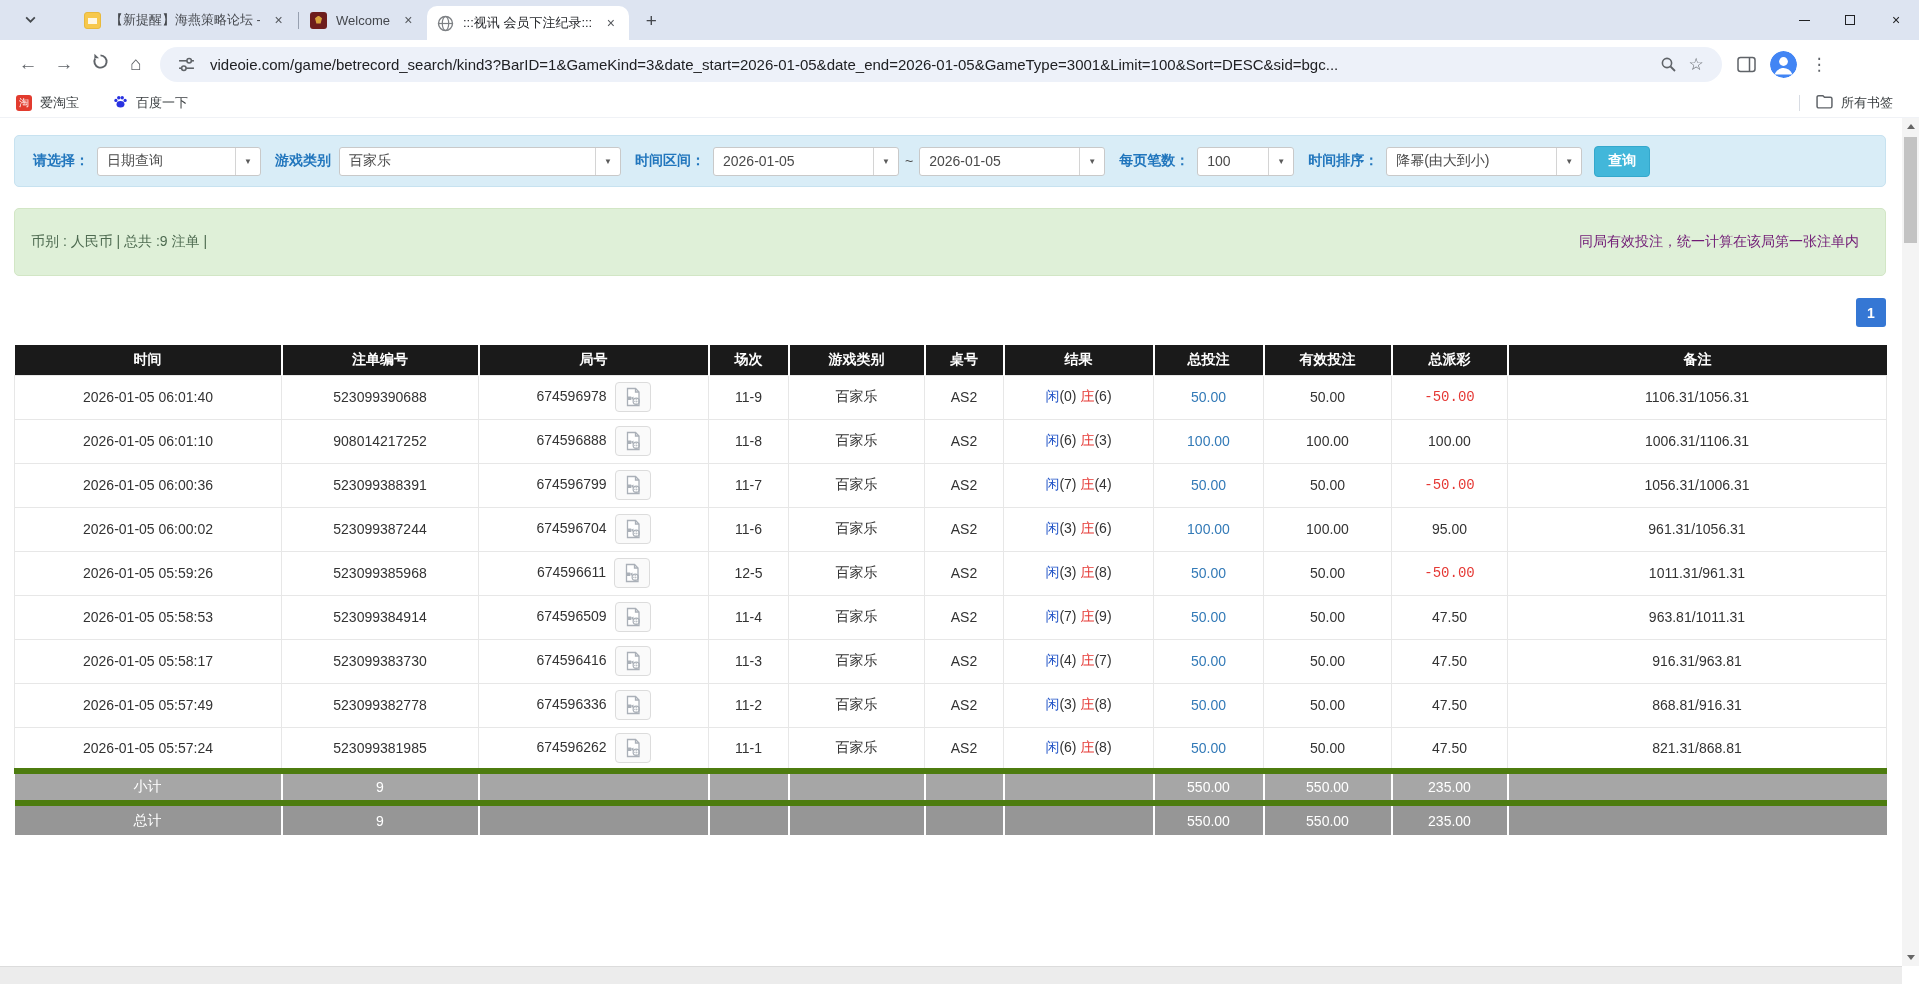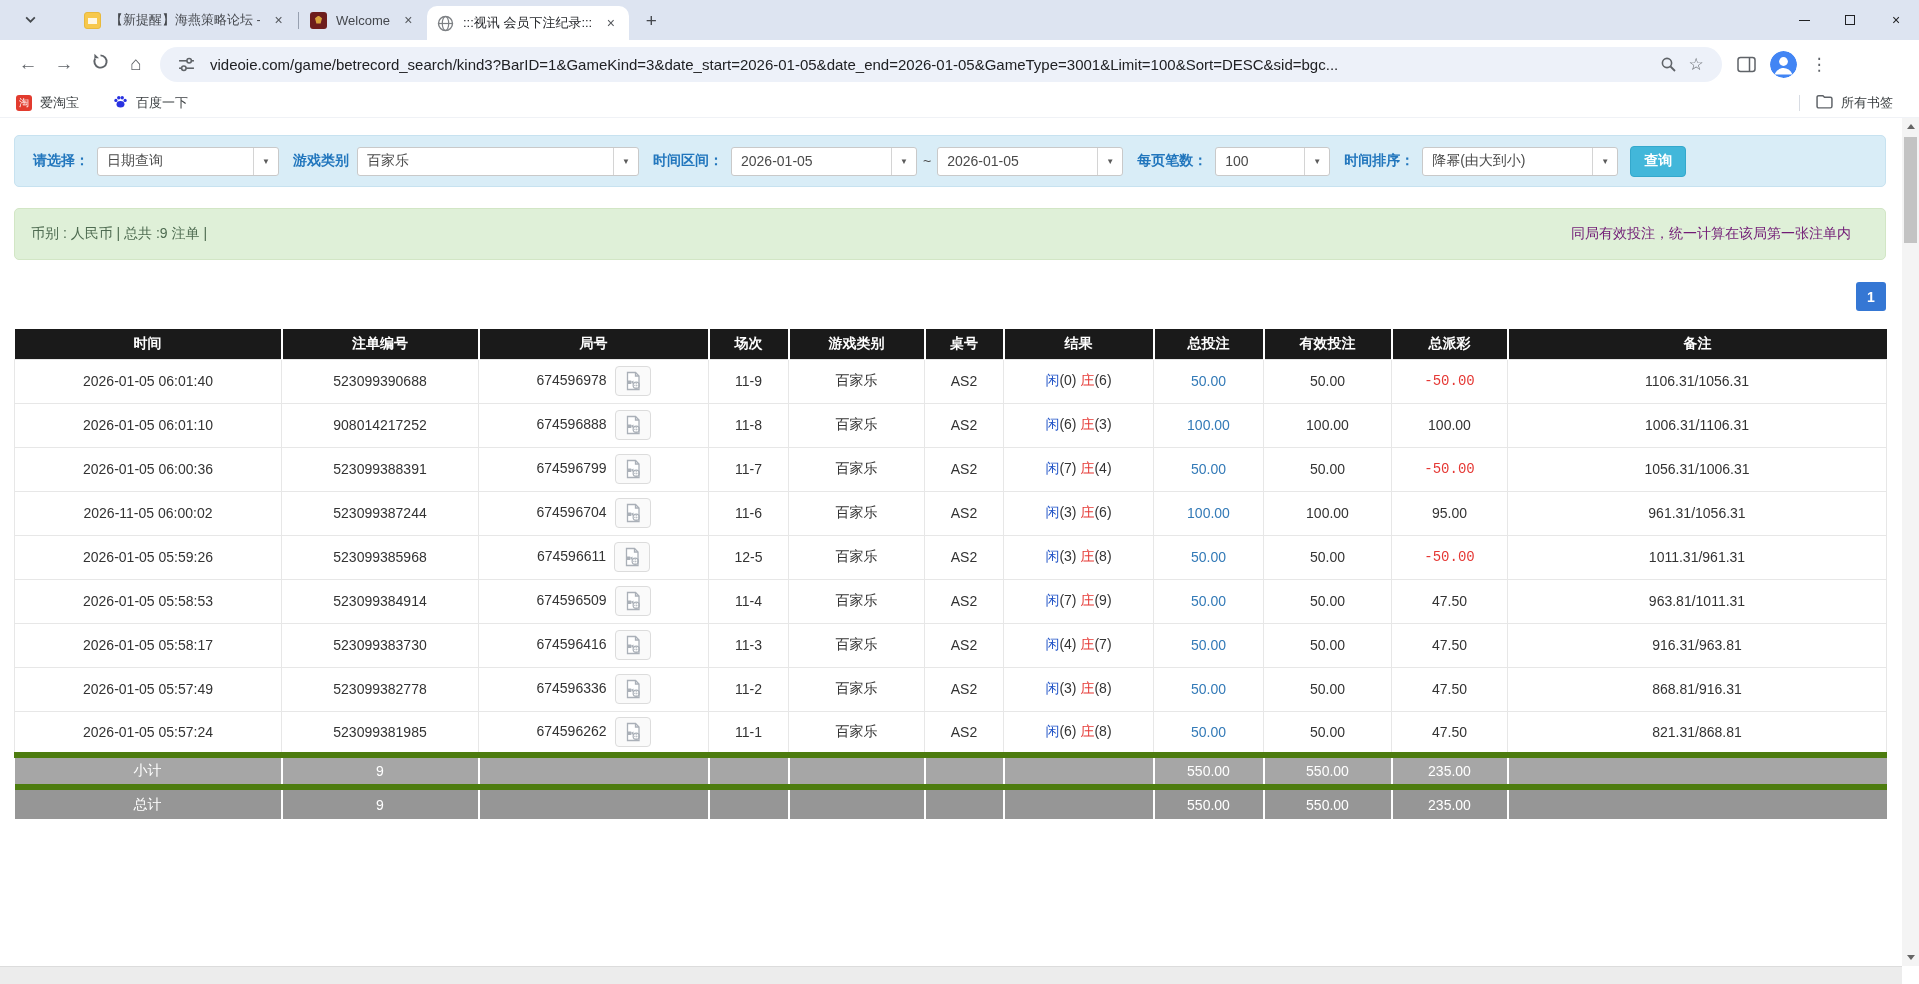--- a/index.html
+++ b/index.html
@@ -63,28 +63,28 @@
   .filter-bar { margin-top:17px; height:52px; background:#d9edf7; border:1px solid #c7e2f0;
     border-radius:5px; display:flex; align-items:center; padding:0 16px; }
   .f-label { color:#2176bd; font-weight:bold; font-size:14px; margin:0 8px 0 14px; white-space:nowrap; }
   .f-label:first-child { margin-left:2px; }
   .combo { display:flex; height:29px; background:#fff; border:1px solid #c9c9c9; border-radius:3px;
     align-items:stretch; flex:none; }
   .combo .val { padding:0 9px; font-size:14px; color:#4a4a4a; display:flex; align-items:center;
     flex:1; white-space:nowrap; overflow:hidden; }
   .combo .caret { width:25px; border-left:1px solid #d4d4d4; display:flex; align-items:center;
     justify-content:center; font-size:8px; color:#5a5a5a; }
-  .w-select { width:182px; } .w-game { width:282px; } .w-date { width:186px; }
-  .w-size { width:115px; } .w-sort { width:196px; }
+  .w-select { width:164px; } .w-game { width:282px; } .w-date { width:186px; }
+  .w-size { width:97px; } .w-sort { width:196px; }
   .tilde { color:#4a4a4a; font-size:14px; margin:0 6px; }
   .search-btn { height:31px; padding:0 13px; margin-left:12px; background:#42b7da; border:1px solid #34a8cc;
     border-radius:4px; color:#fff; font-size:14px; font-weight:bold; display:flex; align-items:center; }
 
-  .summary-bar { margin-top:21px; height:52px; background:#dff0d8; border:1px solid #d2e6c5;
-    border-radius:5px; display:flex; align-items:center; padding:0 34px 0 16px; font-size:14px; }
+  .summary-bar { margin-top:21px; height:68px; background:#dff0d8; border:1px solid #d2e6c5;
+    border-radius:5px; display:flex; align-items:center; padding:0 26px 0 16px; font-size:14px; }
   .summary-left { color:#4e6b51; }
   .summary-right { margin-left:auto; color:#701a75; }
 
   .pagination { margin-top:22px; display:flex; justify-content:flex-end; }
   .page-btn { min-width:30px; height:29px; background:#3577d4; color:#fff; font-size:14px; font-weight:bold;
     border-radius:3px; display:flex; align-items:center; justify-content:center; }
 
   table.data { margin-top:18px; width:1872px; border-collapse:collapse; table-layout:fixed;
     font-size:14px; color:#333; }
   table.data th { background:#1a1a1a; color:#fff; height:30px; font-weight:bold; font-size:14px;
@@ -410,21 +410,21 @@
     <td>11-7</td>
     <td>百家乐</td>
     <td>AS2</td>
     <td><span class="xian">闲</span><span>(7)</span> <span class="zhuang">庄</span><span>(4)</span></td>
     <td class="cell-blue">50.00</td>
     <td>50.00</td>
     <td class="neg">-50.00</td>
     <td>1056.31/1006.31</td>
   </tr>
           <tr>
-    <td>2026-11-05 06:00:02</td>
+    <td>2026-01-05 06:00:02</td>
     <td>523099387244</td>
     <td>
       <span>674596704</span><span class="video-btn">
                 <svg width="20" height="20" viewBox="0 0 20 20">
                   <path d="M4.5 1.5h8l3.5 3.5v13.5h-11.5z" fill="#fff" stroke="#aab0b8" stroke-width="1.3"></path>
                   <path d="M12.5 1.5v3.5h3.5" fill="none" stroke="#aab0b8" stroke-width="1.3"></path>
                   <rect x="4" y="9.5" width="4.5" height="3.4" rx="0.7" fill="#aab0b8"></rect>
                   <path d="M8.7 10.5l1.8-1v3.4l-1.8-1z" fill="#aab0b8"></path>
                   <circle cx="13.2" cy="14.2" r="3.1" fill="none" stroke="#aab0b8" stroke-width="1.2"></circle>
                   <circle cx="13.2" cy="14.2" r="0.8" fill="#aab0b8"></circle>

